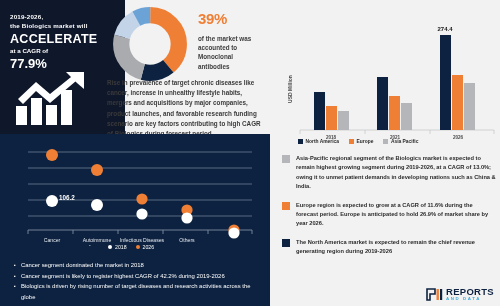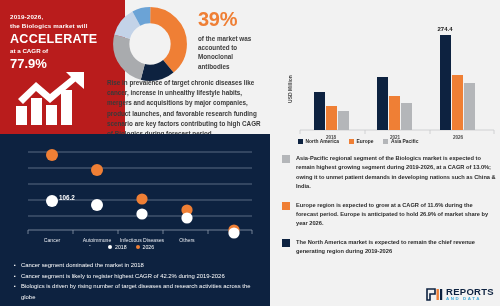--- a/index.html
+++ b/index.html
@@ -9,34 +9,34 @@
     font-family: "Liberation Sans", sans-serif;
     overflow: hidden;
   }
   #page { position: relative; width: 500px; height: 306px; background: #f2f2f2; }
 
   
   #left-col { position: absolute; left: 0; top: 0; width: 270px; height: 306px; }
 
   #orange-panel {
     position: absolute; left: 0; top: 0; width: 125px; height: 134px;
-    background: #b91c1c; color: #ffffff; padding: 12px 8px 0 10px;
+    background: #0f172a; color: #ffffff; padding: 12px 8px 0 10px;
   }
   .op-line1 { font-size: 6.2px; font-weight: bold; letter-spacing: .2px; line-height: 9px; }
   .op-line2 { font-size: 6.2px; font-weight: bold; letter-spacing: .2px; line-height: 9px; margin-bottom: 2px; }
   .op-accel { font-size: 12.5px; font-weight: bold; letter-spacing: .3px; line-height: 14px; }
   .op-cagr  { font-size: 6.2px; font-weight: bold; line-height: 10px; }
   .op-pct   { font-size: 13px; font-weight: bold; line-height: 16px; }
   #growth-icon { position: absolute; left: 14px; top: 72px; width: 78px; height: 55px; }
 
   #donut-wrap { position: absolute; left: 112px; top: 6px; width: 82px; height: 76px; }
   #donut { width: 76px; height: 76px; }
 
   #pct-block { position: absolute; left: 198px; top: 8px; width: 68px; }
-  .pct-big { font-size: 20px; font-weight: bold; color: #ef7f35; line-height: 22px; letter-spacing: -.3px; }
+  .pct-big { font-size: 15px; font-weight: bold; color: #ef7f35; line-height: 22px; letter-spacing: -.3px; }
   .pct-sub { font-size: 6.3px; font-weight: bold; color: #3d3d3d; line-height: 9.2px; margin-top: 4px; }
 
   #para {
     position: absolute; left: 107px; top: 78px; width: 160px;
     font-size: 6.3px; line-height: 10.2px; color: #3a3a3a; font-weight: bold;
   }
 
   
   #navy-panel {
     position: absolute; left: 0; top: 134px; width: 270px; height: 172px;

